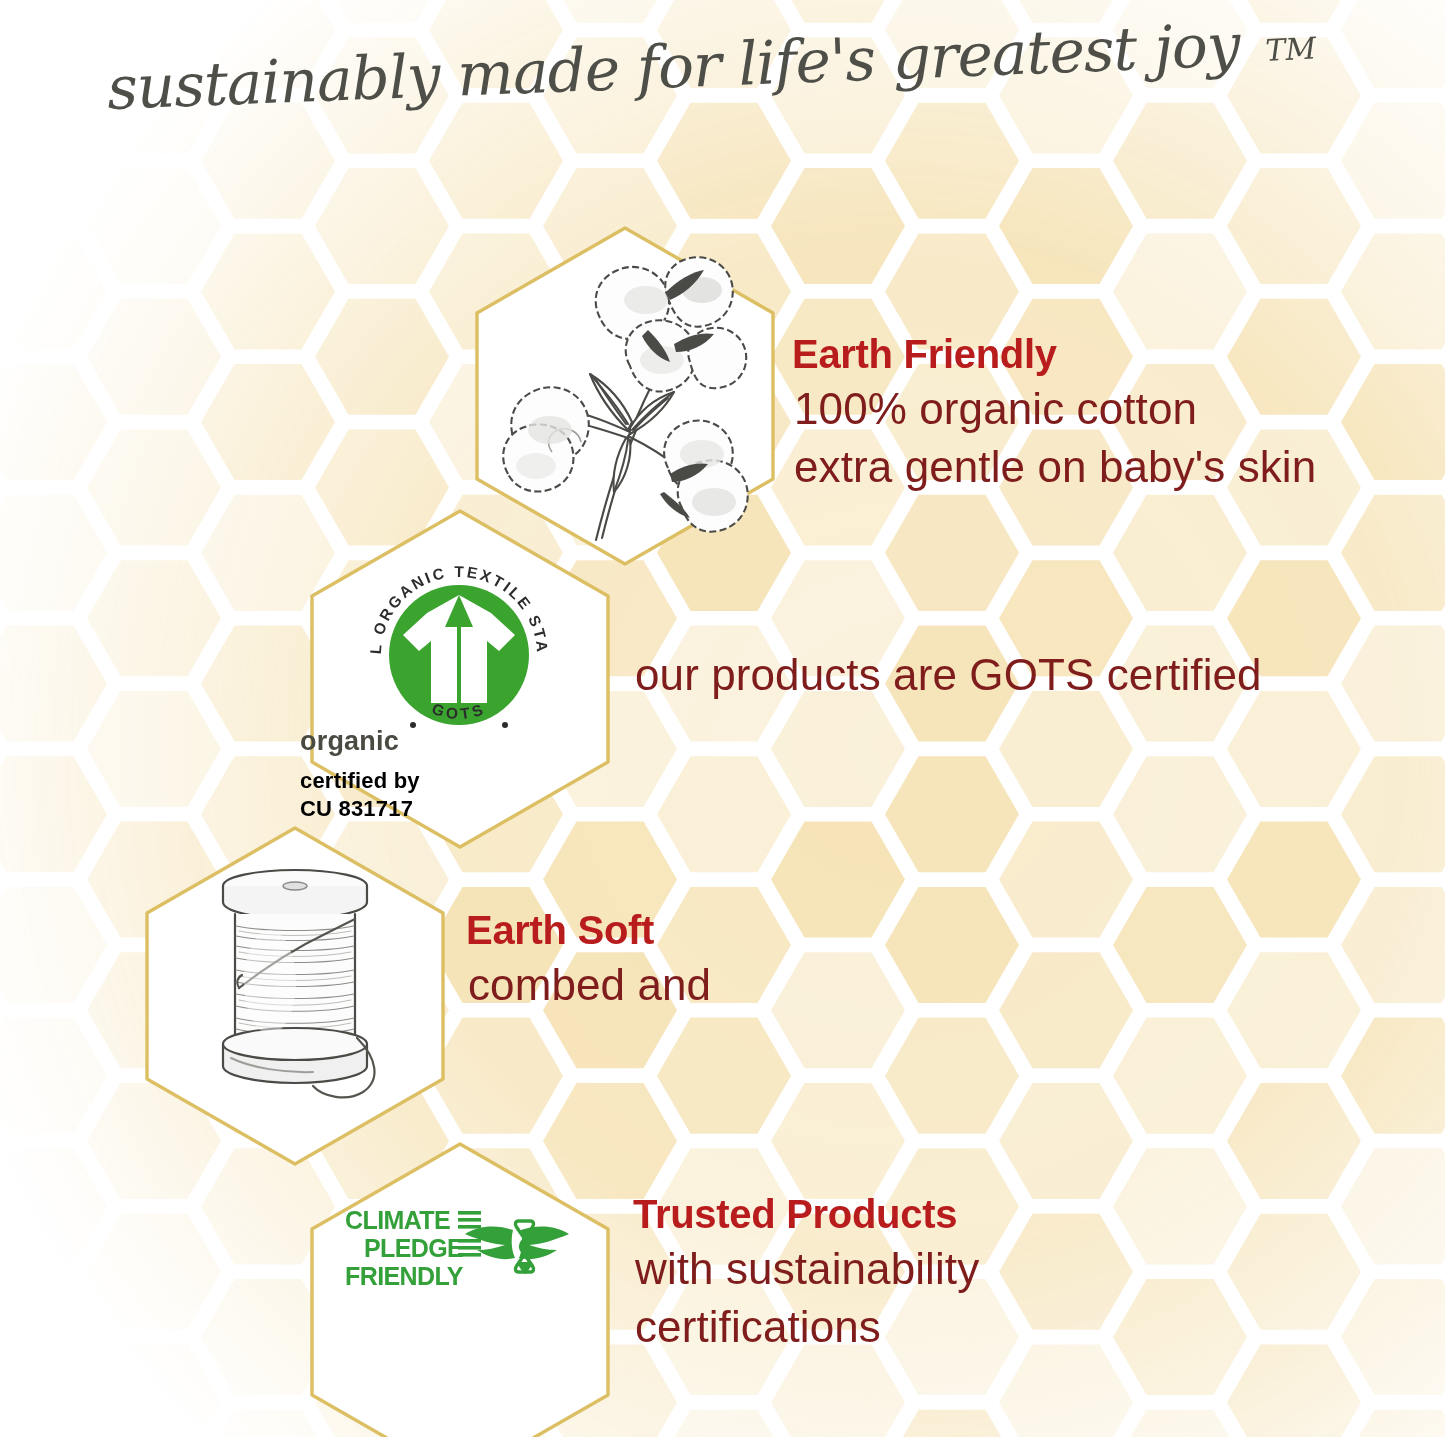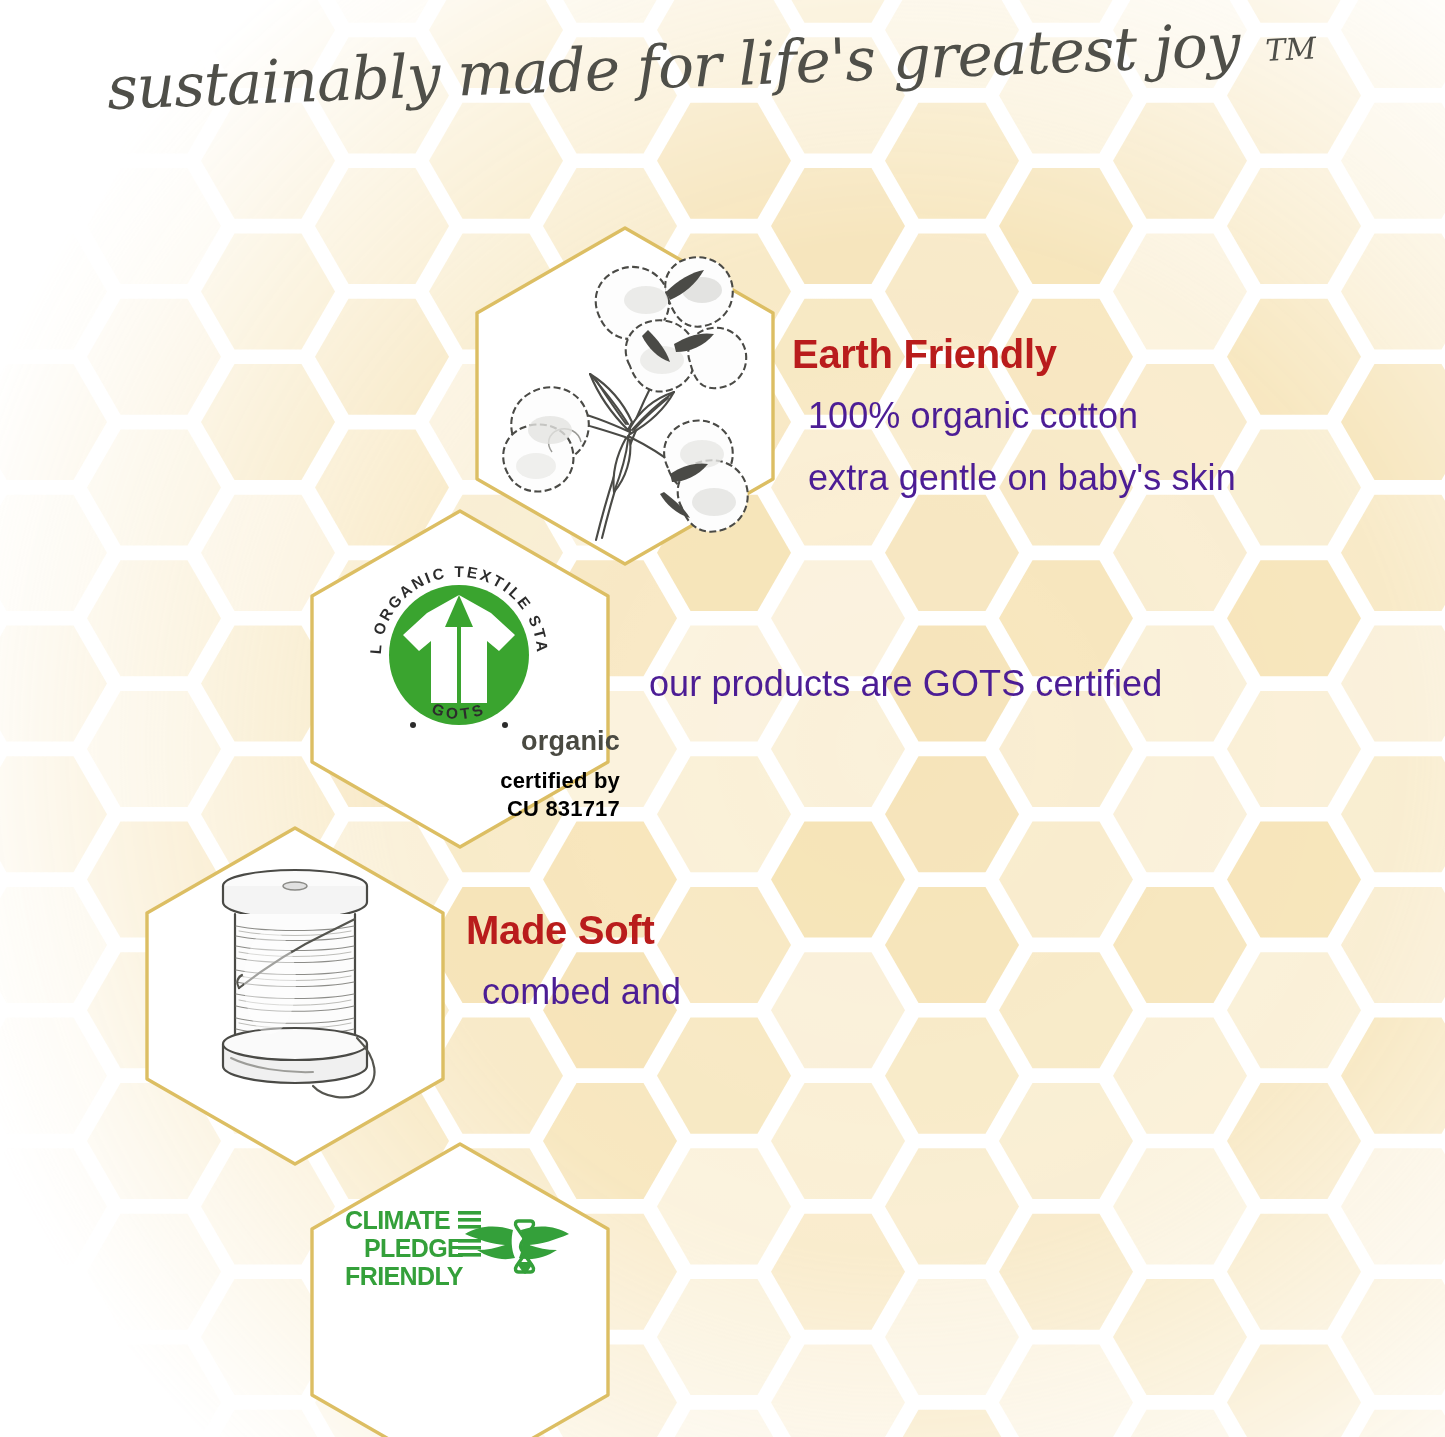--- a/index.html
+++ b/index.html
@@ -36,31 +36,31 @@
     font-size:40px;
     color:#b91c1c;
     letter-spacing:-0.3px;
     line-height:1.12;
     white-space:nowrap;
     margin:0 0 4px 0;
   }
   .ft-line{
     font-family:"Liberation Sans", sans-serif;
     font-weight:normal;
-    font-size:36px;
-    color:#4c1d95;
+    font-size:44px;
+    color:#7f1d1d;
     letter-spacing:0.1px;
     line-height:1.28;
     white-space:nowrap;
-    margin:16px;
+    margin:2px;
   }
 
   
   .gots-caption{
-    position:absolute;z-index:7;text-align:right;width:320px;
+    position:absolute;z-index:7;text-align:left;width:320px;
   }
   .gots-organic{
     font-family:"Liberation Sans", sans-serif;
     font-weight:bold;font-size:27px;color:#4a4a42;margin:0 0 10px 0;letter-spacing:0.2px;
   }
   .gots-cert{
     font-family:"Liberation Sans", sans-serif;
     font-weight:bold;font-size:22px;color:#000000;margin:0;line-height:1.25;letter-spacing:0.2px;
   }
 
@@ -476,21 +476,21 @@
 
         <path d="M36 196 C56 206 90 211 118 210" stroke="#9d9d99" stroke-width="2"></path>
 
         <path d="M162 176 C182 196 186 218 168 230 C152 240 128 235 118 224" stroke="#55554f" stroke-width="2.2"></path>
       </g>
       <ellipse cx="75" cy="120" rx="26" ry="52" fill="#ffffff" opacity="0.45"></ellipse>
     </svg>
   </div>
 
   <div class="feature-text" style="left:466px;top:908px;">
-    <div class="ft-title">Made Soft</div>
+    <div class="ft-title">Earth Soft</div>
     <div class="ft-line">combed and</div>
   </div>
 
   <div class="hexcard" style="left:298px;top:1138px;">
     <svg width="324" height="348" viewBox="0 0 324 348">
       <path d="M162 6 L310 91 L310 257 L162 342 L14 257 L14 91 Z" fill="#ffffff" stroke="#dcbe63" stroke-width="3.4" stroke-linejoin="round" stroke-linecap="round"></path>
     </svg>
   </div>
 
   <div class="logo-cpf" style="left:345px;top:1204px;">
@@ -517,14 +517,19 @@
       </g>
       <g fill="#34a03a">
         <path d="M168 26 C150 20 133 22 120 30 C134 36 147 40 160 41 C151 44 142 46 132 46 C144 54 158 57 170 54 C166 45 166 34 168 26 Z"></path>
       </g>
       <g fill="#34a03a">
         <path d="M194 26 C212 20 229 22 242 30 C228 36 215 40 202 41 C211 44 220 46 230 46 C218 54 204 57 192 54 C196 45 196 34 194 26 Z" transform="translate(-18,0)"></path>
       </g>
     </svg>
   </div>
 
+  <div class="feature-text" style="left:633px;top:1192px;">
+    <div class="ft-title">Trusted Products</div>
+    <div class="ft-line">with sustainability</div>
+    <div class="ft-line">certifications</div>
+  </div>
 
 </div>
 
 </body></html>

